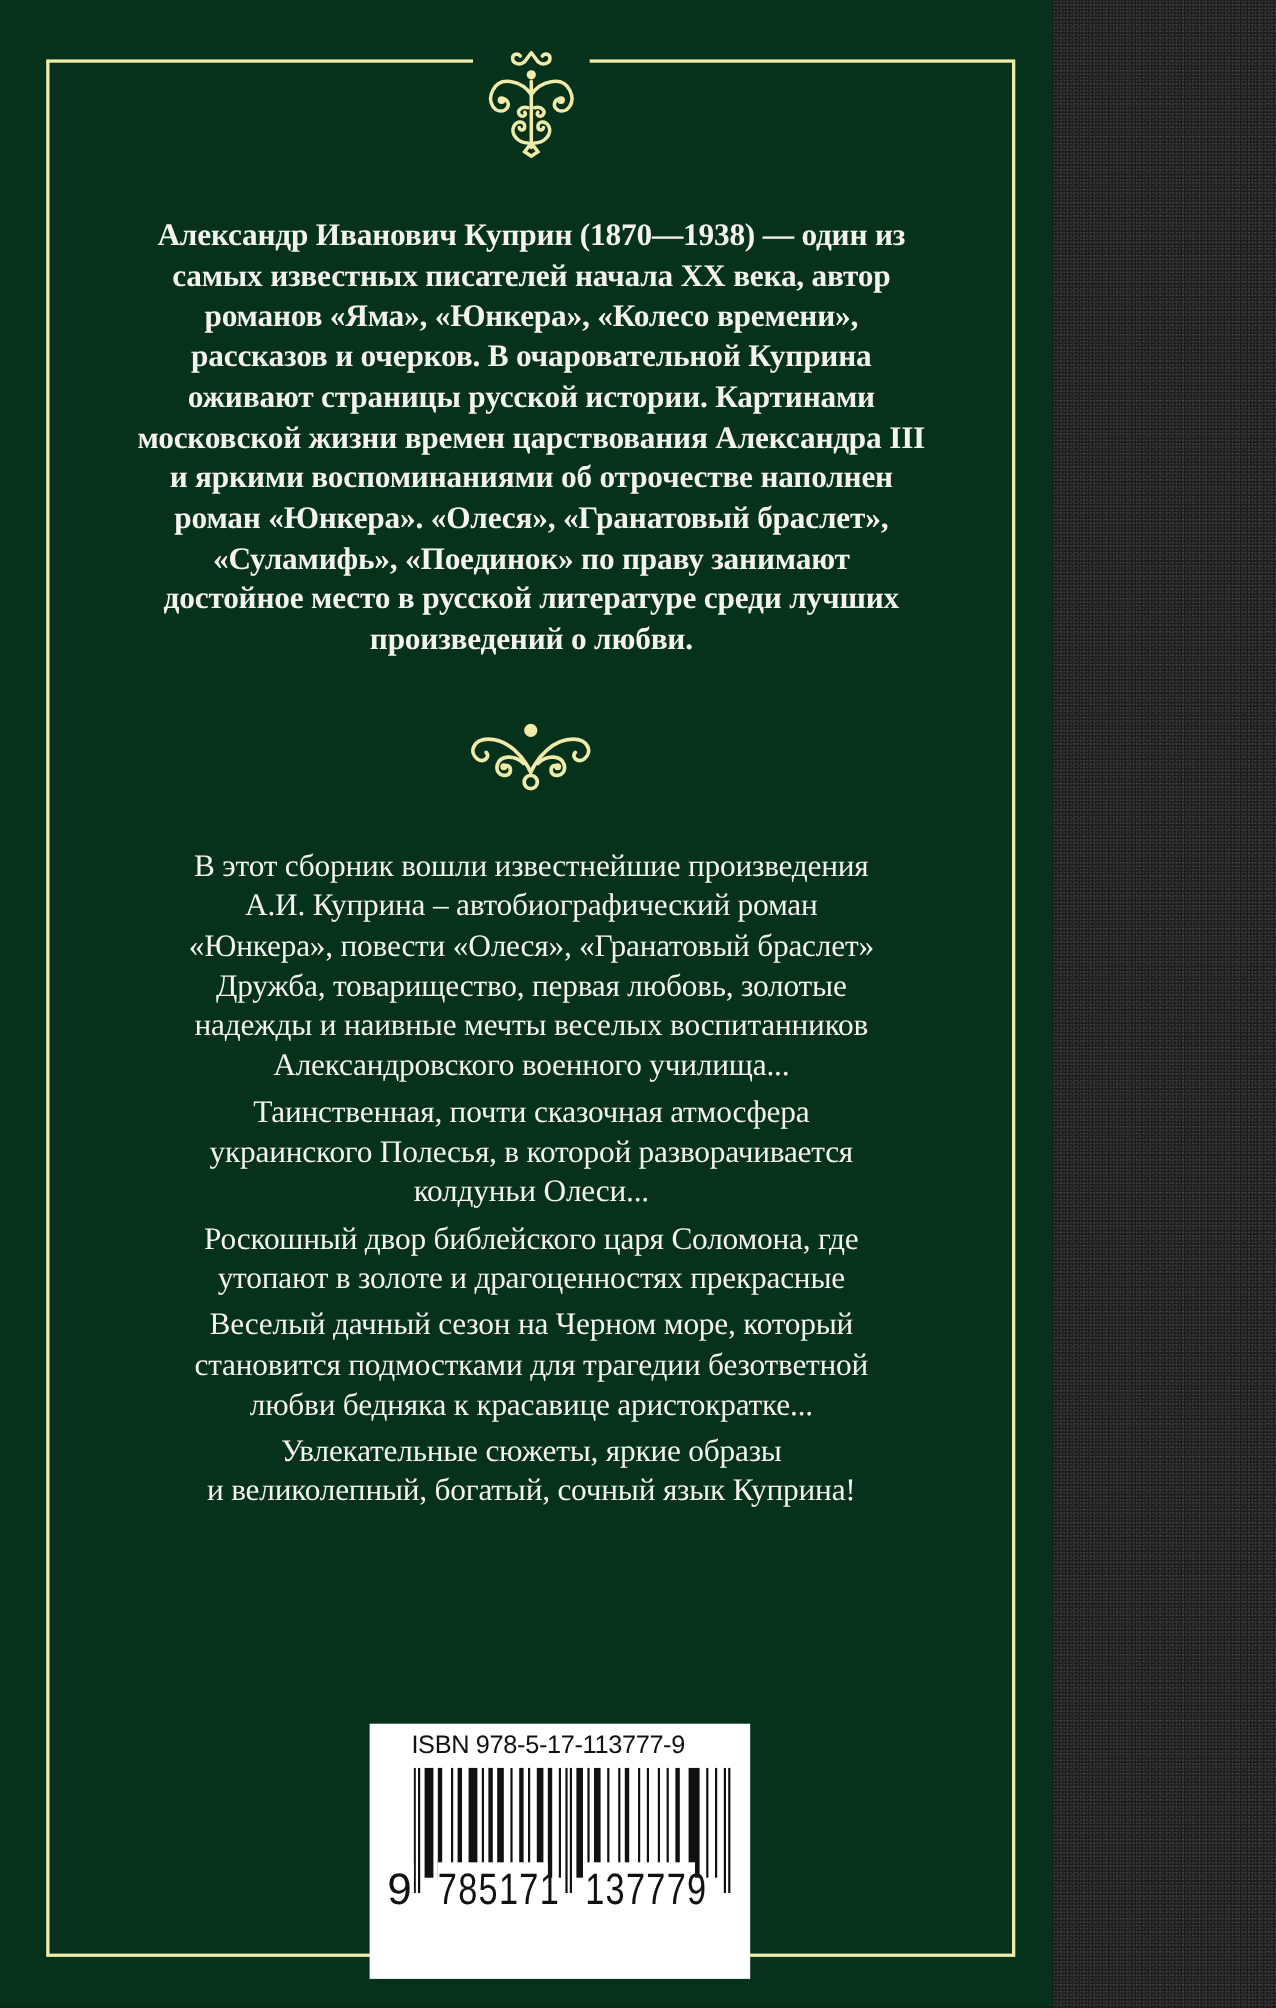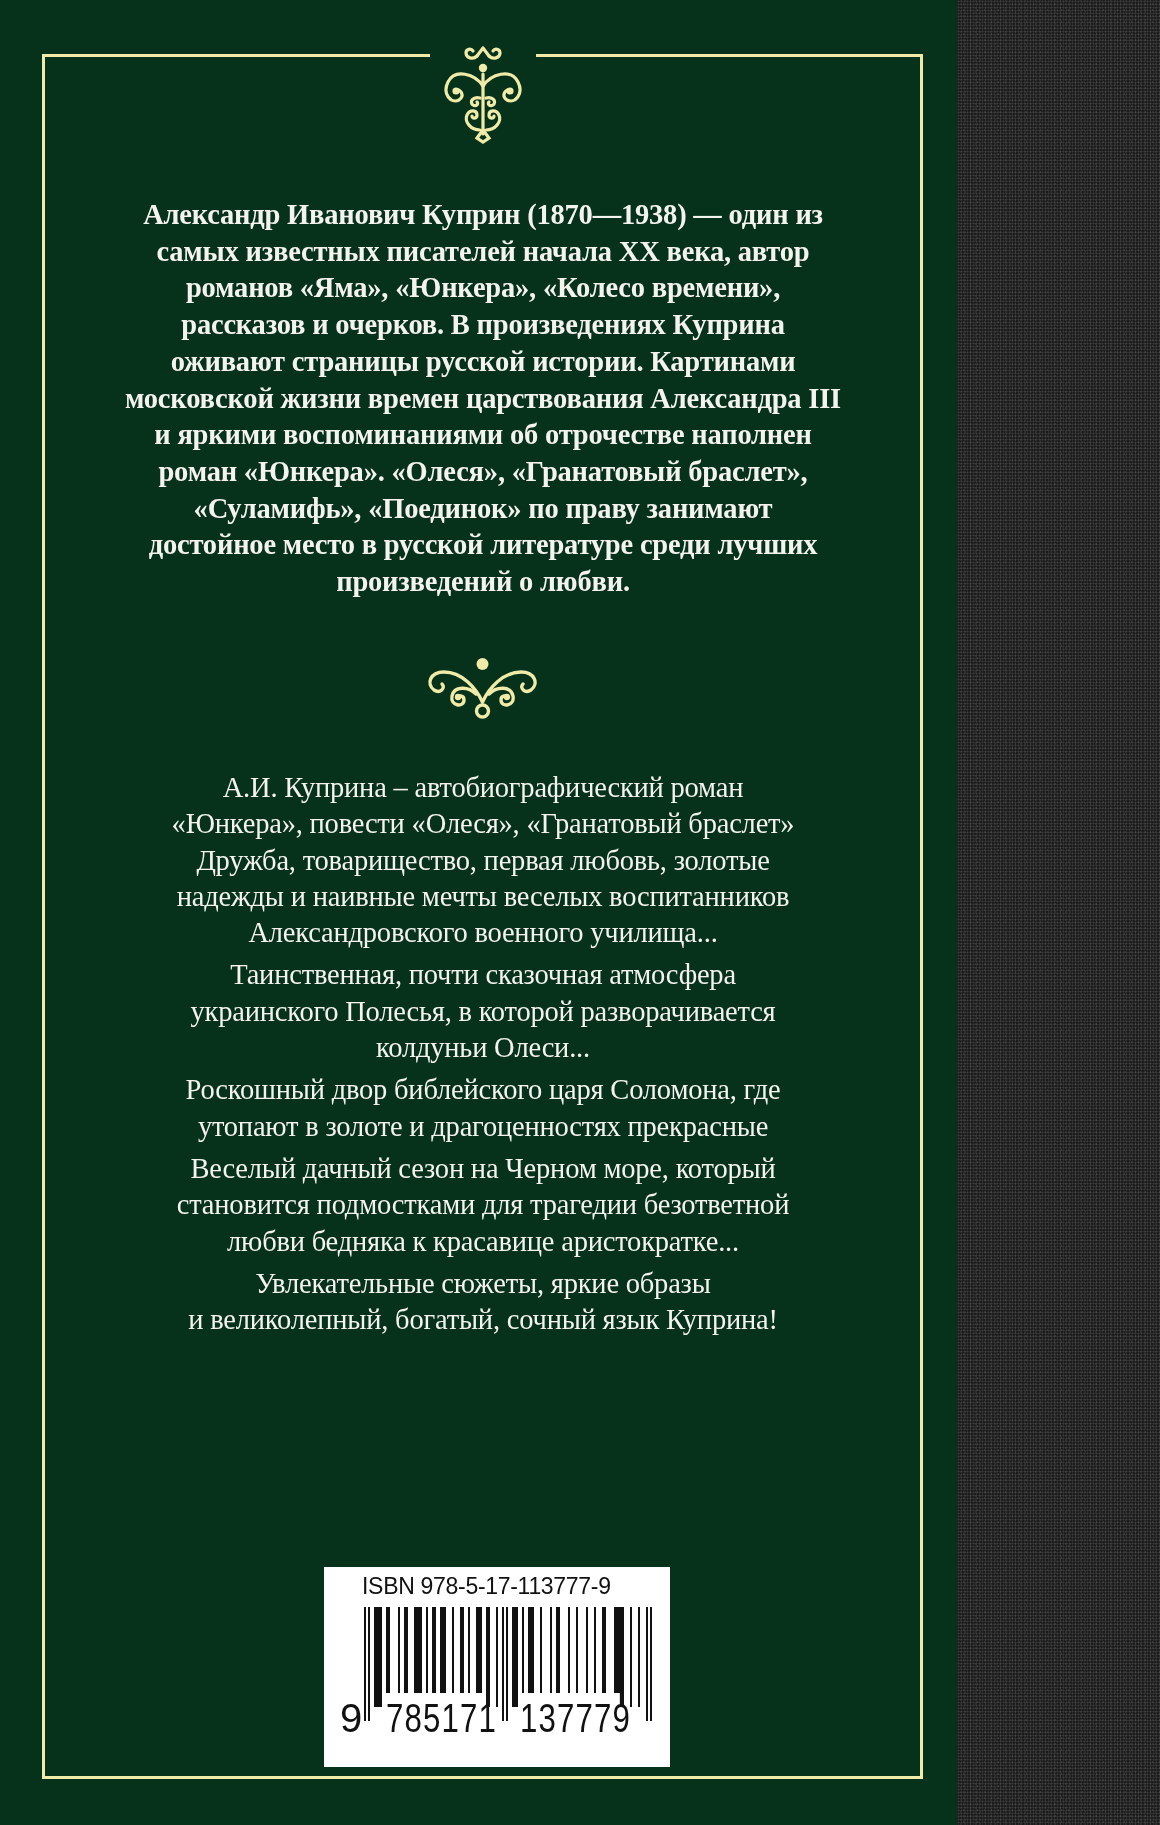--- a/index.html
+++ b/index.html
@@ -44,21 +44,21 @@
     top: 178px; font-weight: bold; font-size: 28.5px; line-height: 36.7px;
     letter-spacing: -0.2px;
     margin-top: 19px;
   }
   .bio .line, .desc .line { display: block; white-space: nowrap; }
   .desc {
     top: 770px; font-size: 28.5px; line-height: 36.3px; letter-spacing: -0.2px;
   }
   .desc .para { display: block; margin-bottom: 6px; }
   .barcode-box {
-    position: absolute; left: 324px; top: 1567px; width: 346px; height: 200px;
+    position: absolute; left: 336px; top: 1567px; width: 346px; height: 232px;
     background: #ffffff;
   }
   .isbn-text {
     position: absolute; left: 38px; top: 6px; width: 300px;
     font-family: "Liberation Sans", "DejaVu Sans", sans-serif;
     font-size: 23px; color: #111; letter-spacing: -0.3px;
   }
   .bars {
     position: absolute; left: 40px; top: 40px; width: 292px; height: 114px;
   }
@@ -99,21 +99,21 @@
     <path d="M53 60 C60 58 64 64 60 67 C57 69 54 66 56 64"></path>
     <path d="M47 92 C38 92 31 84 34 77 C37 71 44 72 44 77 C44 81 39 81 39 78"></path>
     <path d="M53 92 C62 92 69 84 66 77 C63 71 56 72 56 77 C56 81 61 81 61 78"></path>
     <path d="M44 100 L50 92 L56 100 L50 104 Z"></path>
   </svg>
 
   <div class="text-block bio">
     <span class="line">Александр Иванович Куприн (1870—1938) — один из</span>
     <span class="line">самых известных писателей начала XX века, автор</span>
     <span class="line">романов «Яма», «Юнкера», «Колесо времени»,</span>
-    <span class="line">рассказов и очерков. В произведениях Куприна</span>
+    <span class="line">рассказов и очерков. В очаровательной Куприна</span>
     <span class="line">оживают страницы русской истории. Картинами</span>
     <span class="line">московской жизни времен царствования Александра III</span>
     <span class="line">и яркими воспоминаниями об отрочестве наполнен</span>
     <span class="line">роман «Юнкера». «Олеся», «Гранатовый браслет»,</span>
     <span class="line">«Суламифь», «Поединок» по праву занимают</span>
     <span class="line">достойное место в русской литературе среди лучших</span>
     <span class="line">произведений о любви.</span>
   </div>
 
   <svg class="ornament-mid" viewBox="0 0 125 72" fill="none" stroke="#f0eba8" stroke-width="3.4" stroke-linecap="round">
@@ -122,20 +122,21 @@
     <path d="M62.5 52 C69 38 83 22 101 22 C115 22 119 34 111 40 C105 44 99 38 103 34"></path>
     <path d="M56 44 C48 36 34 36 32 46 C30 56 44 58 44 50 C44 45 38 45 38 48"></path>
     <path d="M69 44 C77 36 91 36 93 46 C95 56 81 58 81 50 C81 45 87 45 87 48"></path>
     <circle cx="38" cy="47" r="3.2" fill="#f0eba8" stroke="none"></circle>
     <circle cx="87" cy="47" r="3.2" fill="#f0eba8" stroke="none"></circle>
     <circle cx="62.5" cy="61" r="6"></circle>
   </svg>
 
   <div class="text-block desc">
     <span class="para">
+      <span class="line">В этот сборник вошли известнейшие произведения</span>
       <span class="line">А.И. Куприна – автобиографический роман</span>
       <span class="line">«Юнкера», повести «Олеся», «Гранатовый браслет»</span>
       <span class="line">Дружба, товарищество, первая любовь, золотые</span>
       <span class="line">надежды и наивные мечты веселых воспитанников</span>
       <span class="line">Александровского военного училища...</span>
     </span>
     <span class="para">
       <span class="line">Таинственная, почти сказочная атмосфера</span>
       <span class="line">украинского Полесья, в которой разворачивается</span>
       <span class="line">колдуньи Олеси...</span>

